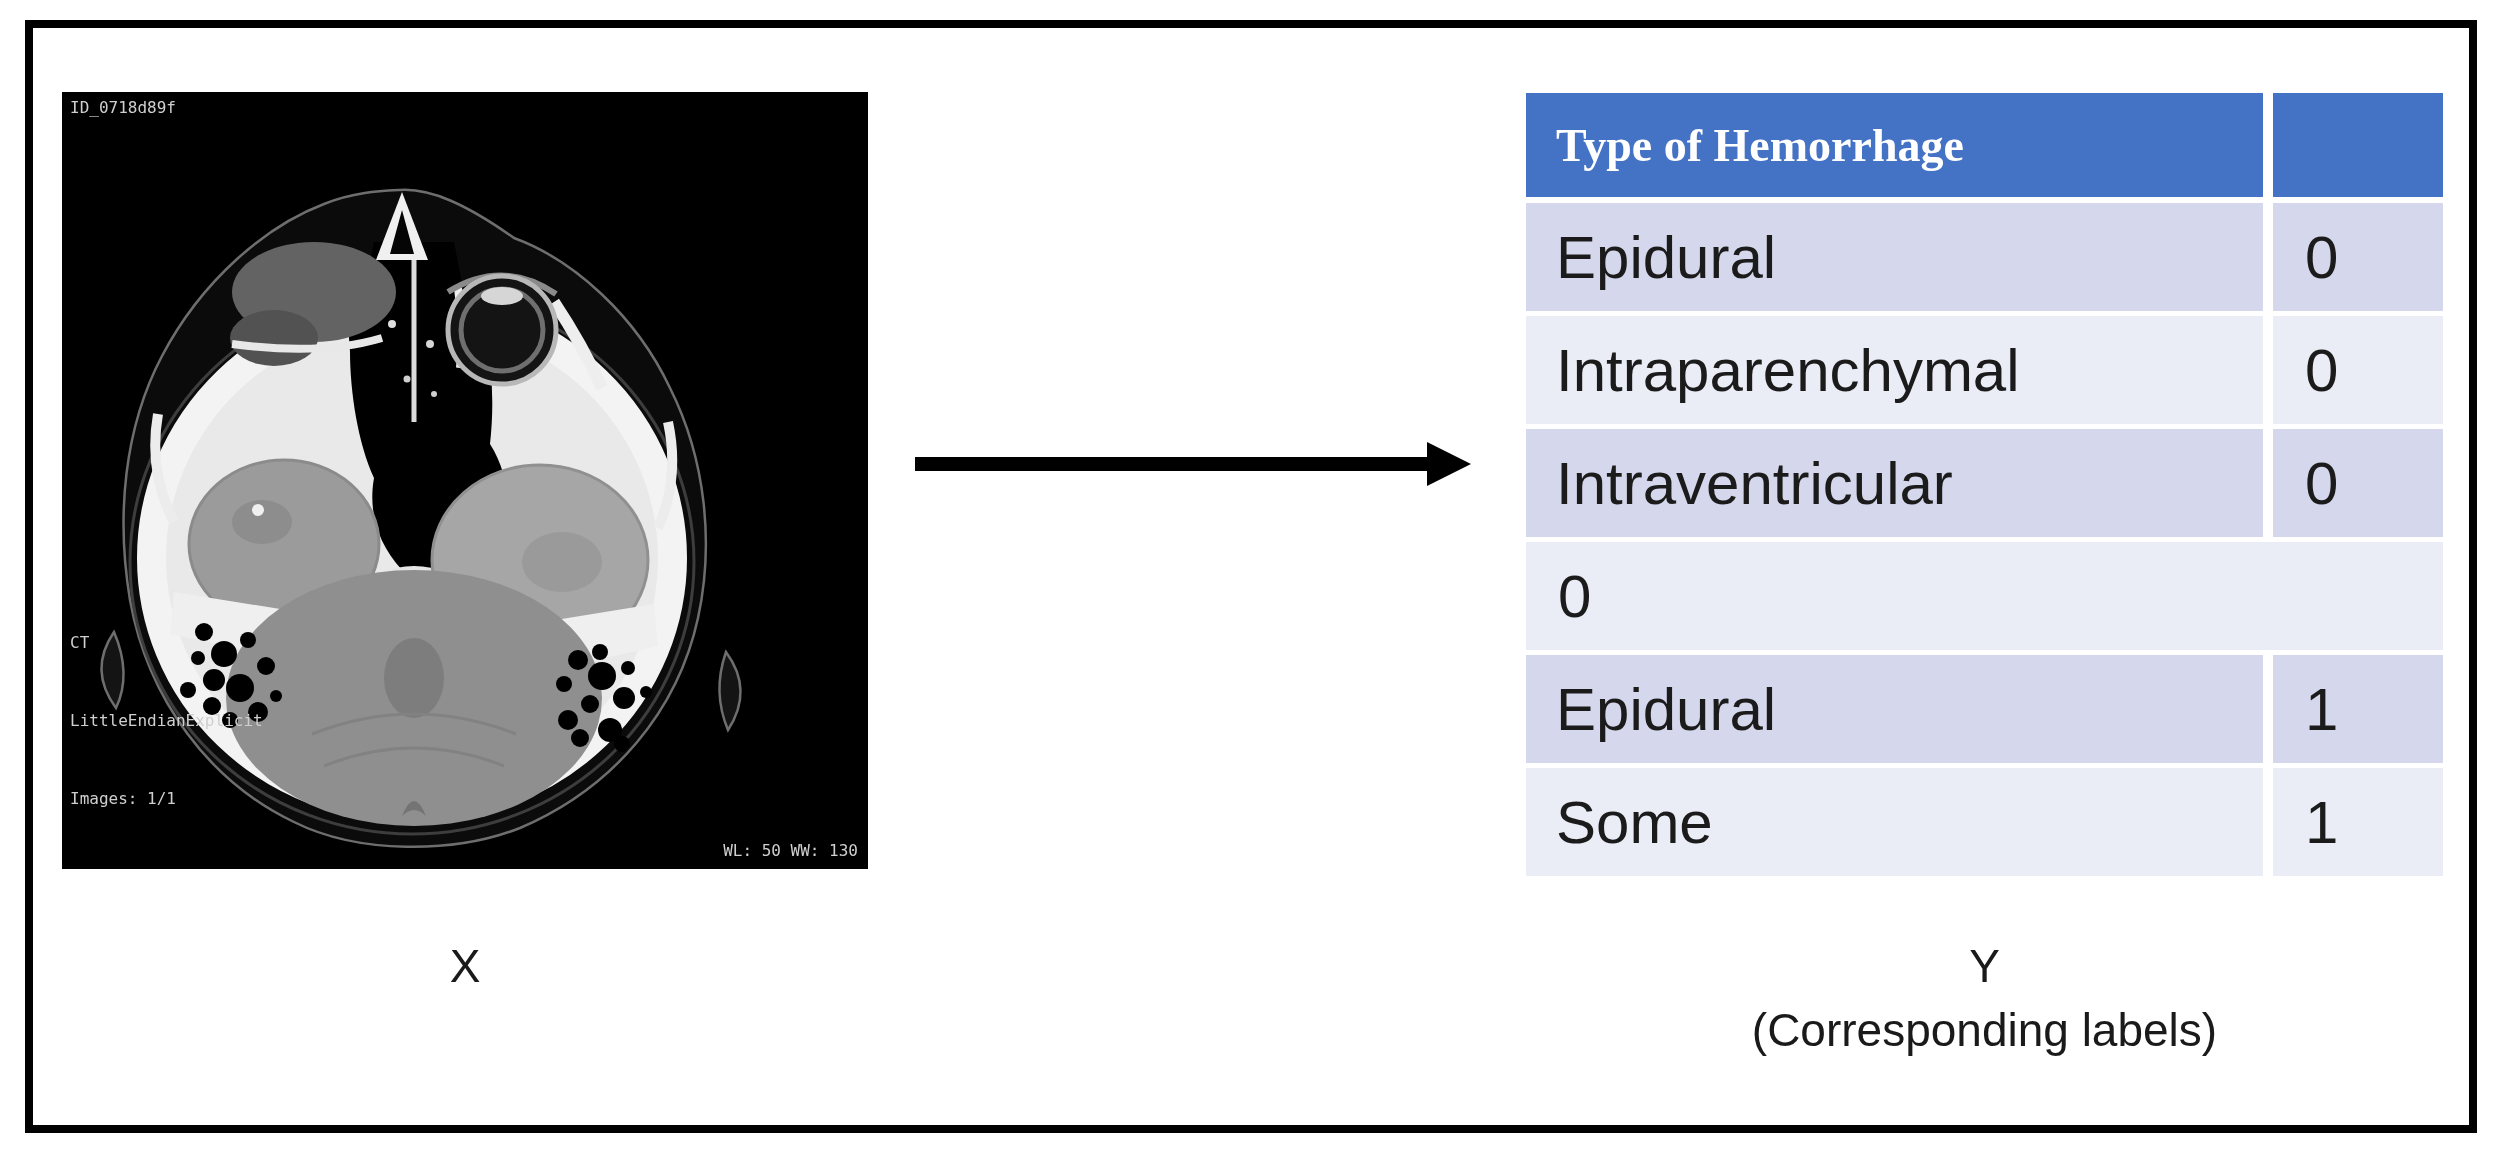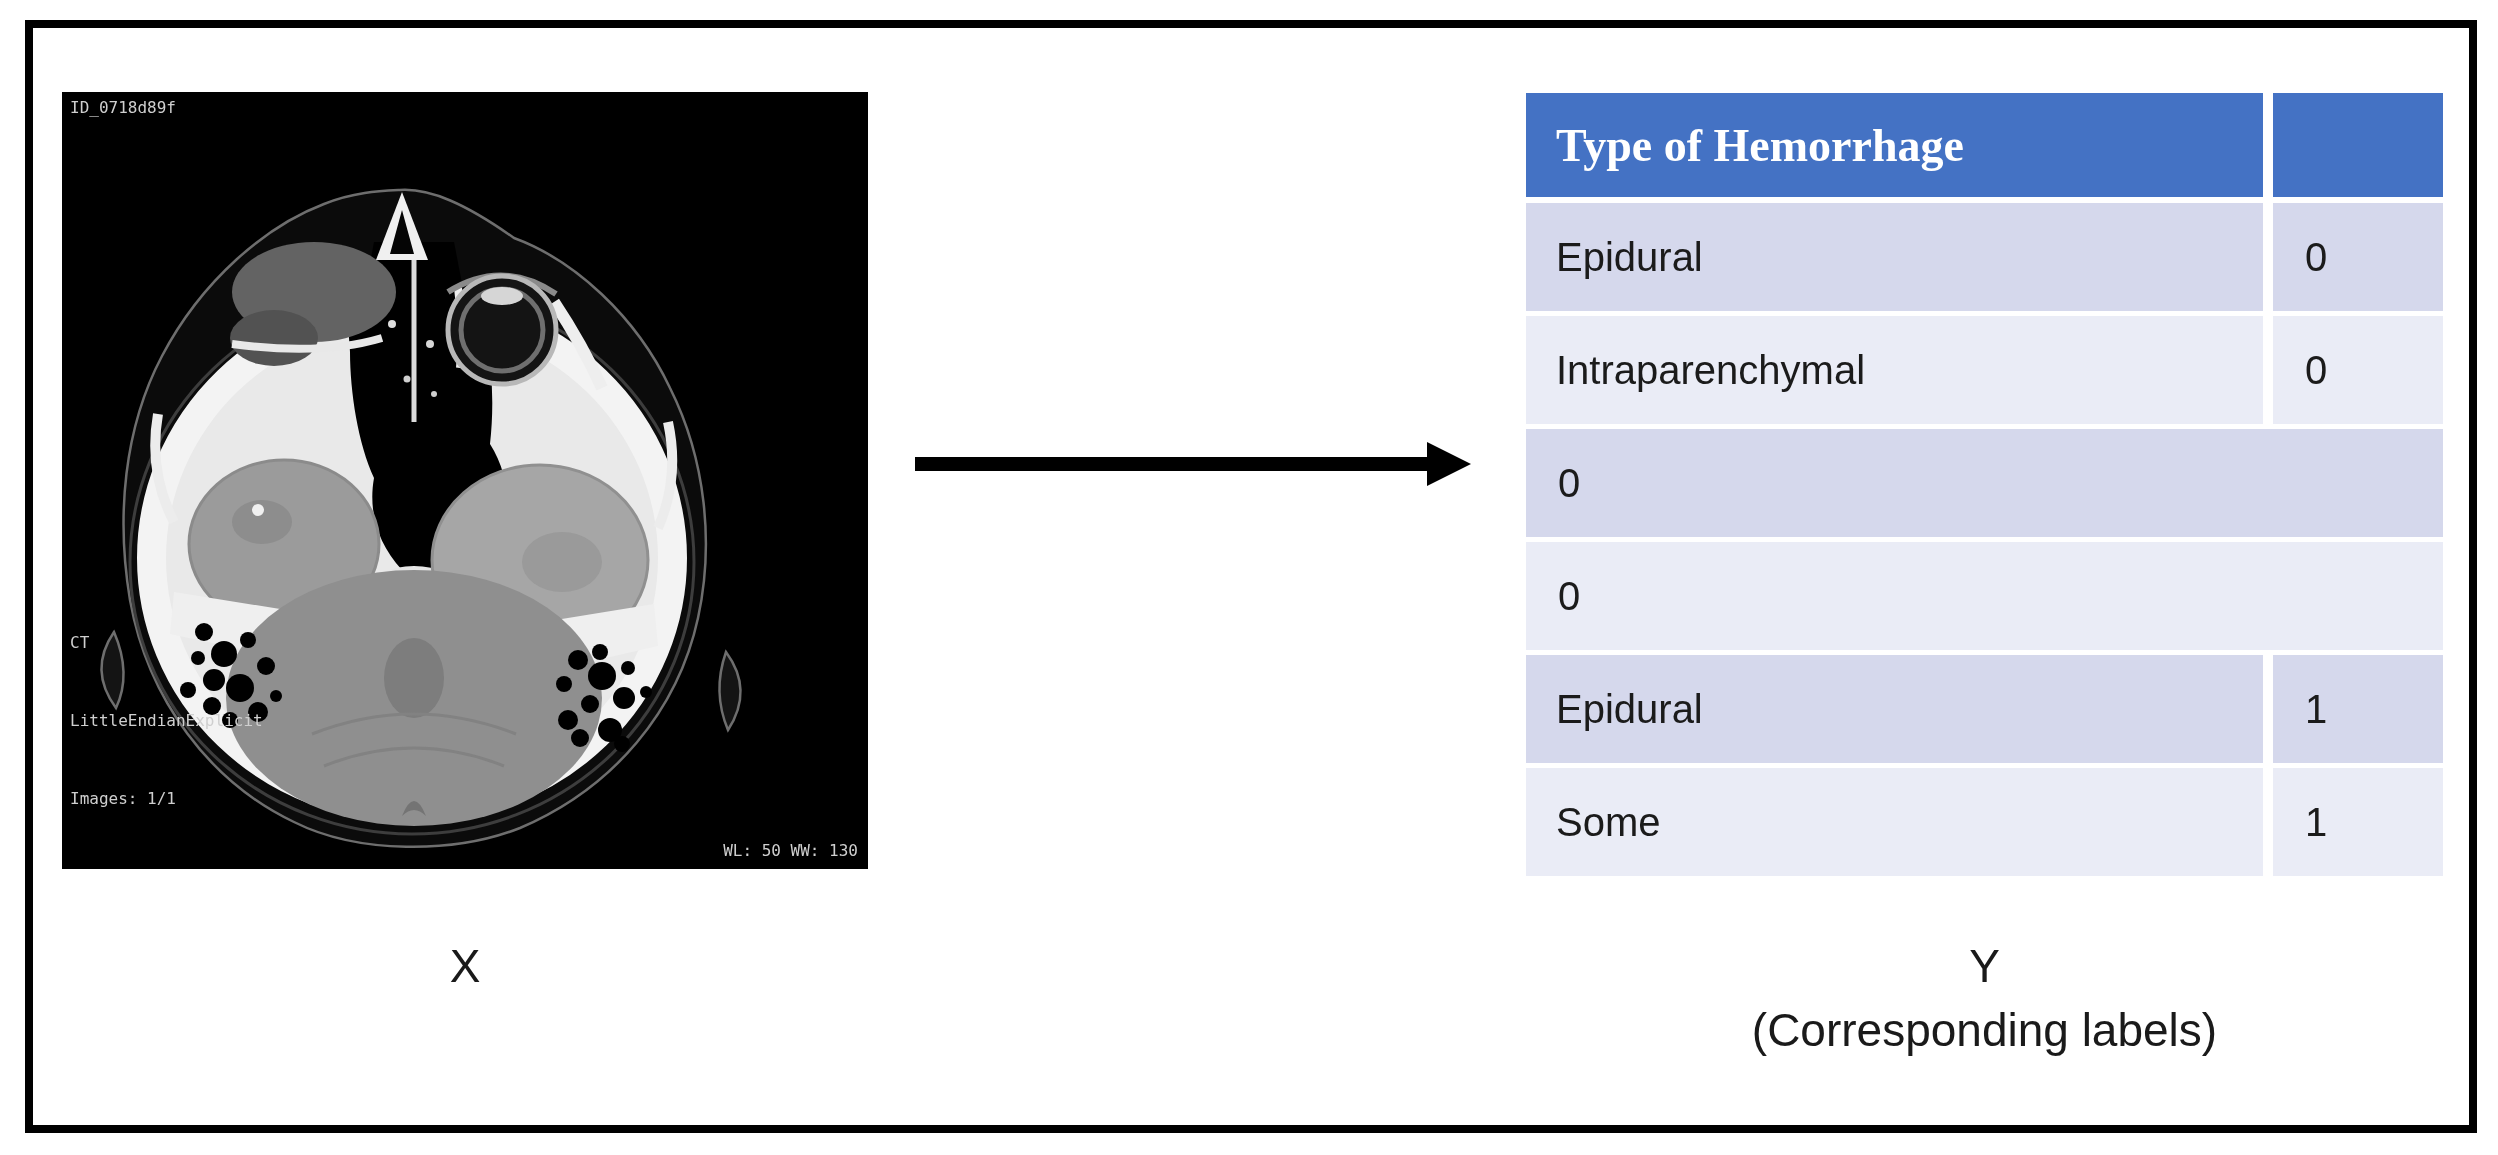--- a/index.html
+++ b/index.html
@@ -66,21 +66,21 @@
     padding-left: 32px;
   }
   .t-head .cell-type, .t-head .cell-val {
     background: #4472C4;
     color: #ffffff;
     font-weight: bold;
     font-size: 46px;
   }
   .t-row .cell-type, .t-row .cell-val {
     color: #1b1b1b;
-    font-size: 40px;
+    font-size: 60px;
   }
   .band-dark  .cell-type, .band-dark  .cell-val { background: #D5D8EC; }
   .band-light .cell-type, .band-light .cell-val { background: #EAECF6; }
   
   .caption {
     position: absolute;
     top: 934px;
     text-align: center;
     color: #1a1a1a;
     font-size: 46px;
@@ -219,20 +219,21 @@
     </div>
     <div class="t-row band-dark">
       <div class="cell-type">Epidural</div>
       <div class="cell-val">0</div>
     </div>
     <div class="t-row band-light">
       <div class="cell-type">Intraparenchymal</div>
       <div class="cell-val">0</div>
     </div>
     <div class="t-row band-dark">
+      <div class="cell-type">Intraventricular</div>
       <div class="cell-val">0</div>
     </div>
     <div class="t-row band-light">
       <div class="cell-val">0</div>
     </div>
     <div class="t-row band-dark">
       <div class="cell-type">Epidural</div>
       <div class="cell-val">1</div>
     </div>
     <div class="t-row band-light">

